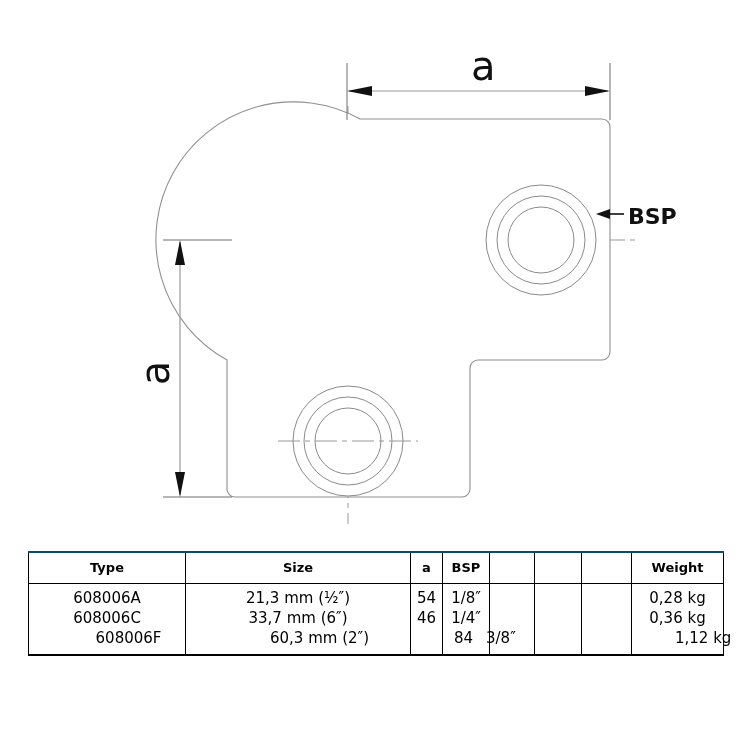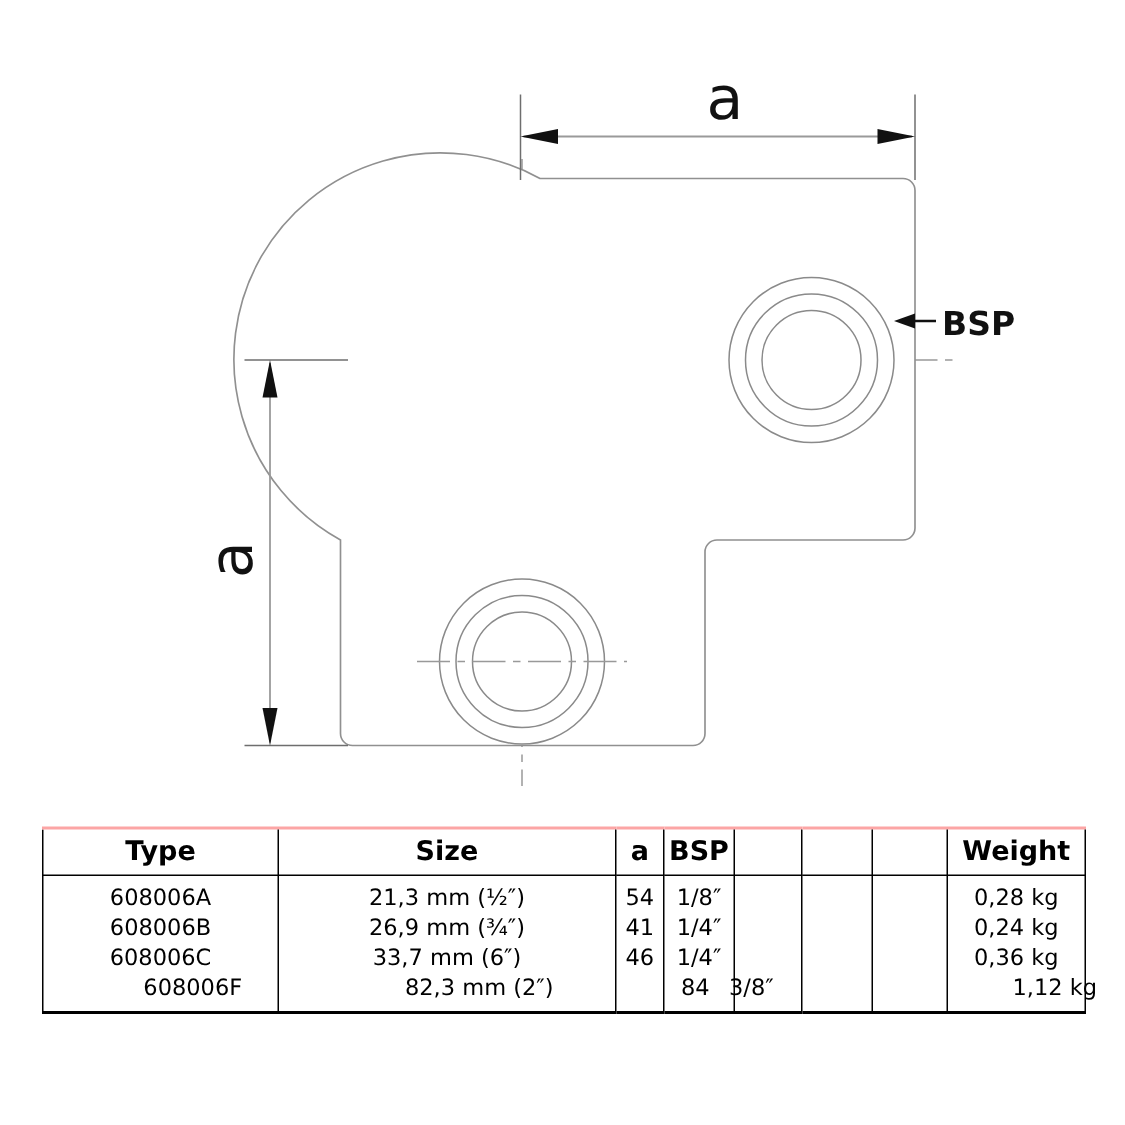--- a/index.html
+++ b/index.html
@@ -75,24 +75,24 @@
     border-left: 1px solid #000;
     border-right: 1px solid #000;
     text-align: center;
     padding: 0;
     height: 20px;
     line-height: 20px;
     white-space: nowrap;
   }
   table.spec thead th {
     font-weight: bold;
-    font-size: 18px;
+    font-size: 13px;
     height: 30px;
     line-height: 30px;
-    border-top: 2px solid #fca5a5;
+    border-top: 2px solid #0c4a6e;
     border-bottom: 1px solid #000;
     margin-left: 31px;
   }
   table.spec tbody tr:first-child td {
     padding-top: 4px;
   }
   table.spec tbody tr:last-child td {
     padding-bottom: 6px;
     border-bottom: 2px solid #000;
     padding-left: 43px;
@@ -215,42 +215,32 @@
           <td>608006A</td>
           <td>21,3 mm (½″)</td>
           <td>54</td>
           <td>1/8″</td>
           <td></td>
           <td></td>
           <td></td>
           <td>0,28 kg</td>
         </tr>
         <tr>
-          <td>608006B</td>
-          <td>26,9 mm (¾″)</td>
-          <td>41</td>
-          <td>1/4″</td>
-          <td></td>
-          <td></td>
-          <td></td>
-          <td>0,24 kg</td>
-        </tr>
-        <tr>
           <td>608006C</td>
           <td>33,7 mm (6″)</td>
           <td>46</td>
           <td>1/4″</td>
           <td></td>
           <td></td>
           <td></td>
           <td>0,36 kg</td>
         </tr>
         <tr>
           <td>608006F</td>
-          <td>82,3 mm (2″)</td>
+          <td>60,3 mm (2″)</td>
           <td>84</td>
           <td>3/8″</td>
           <td></td>
           <td></td>
           <td></td>
           <td>1,12 kg</td>
         </tr>
       </tbody>
   </table>
 </div>

